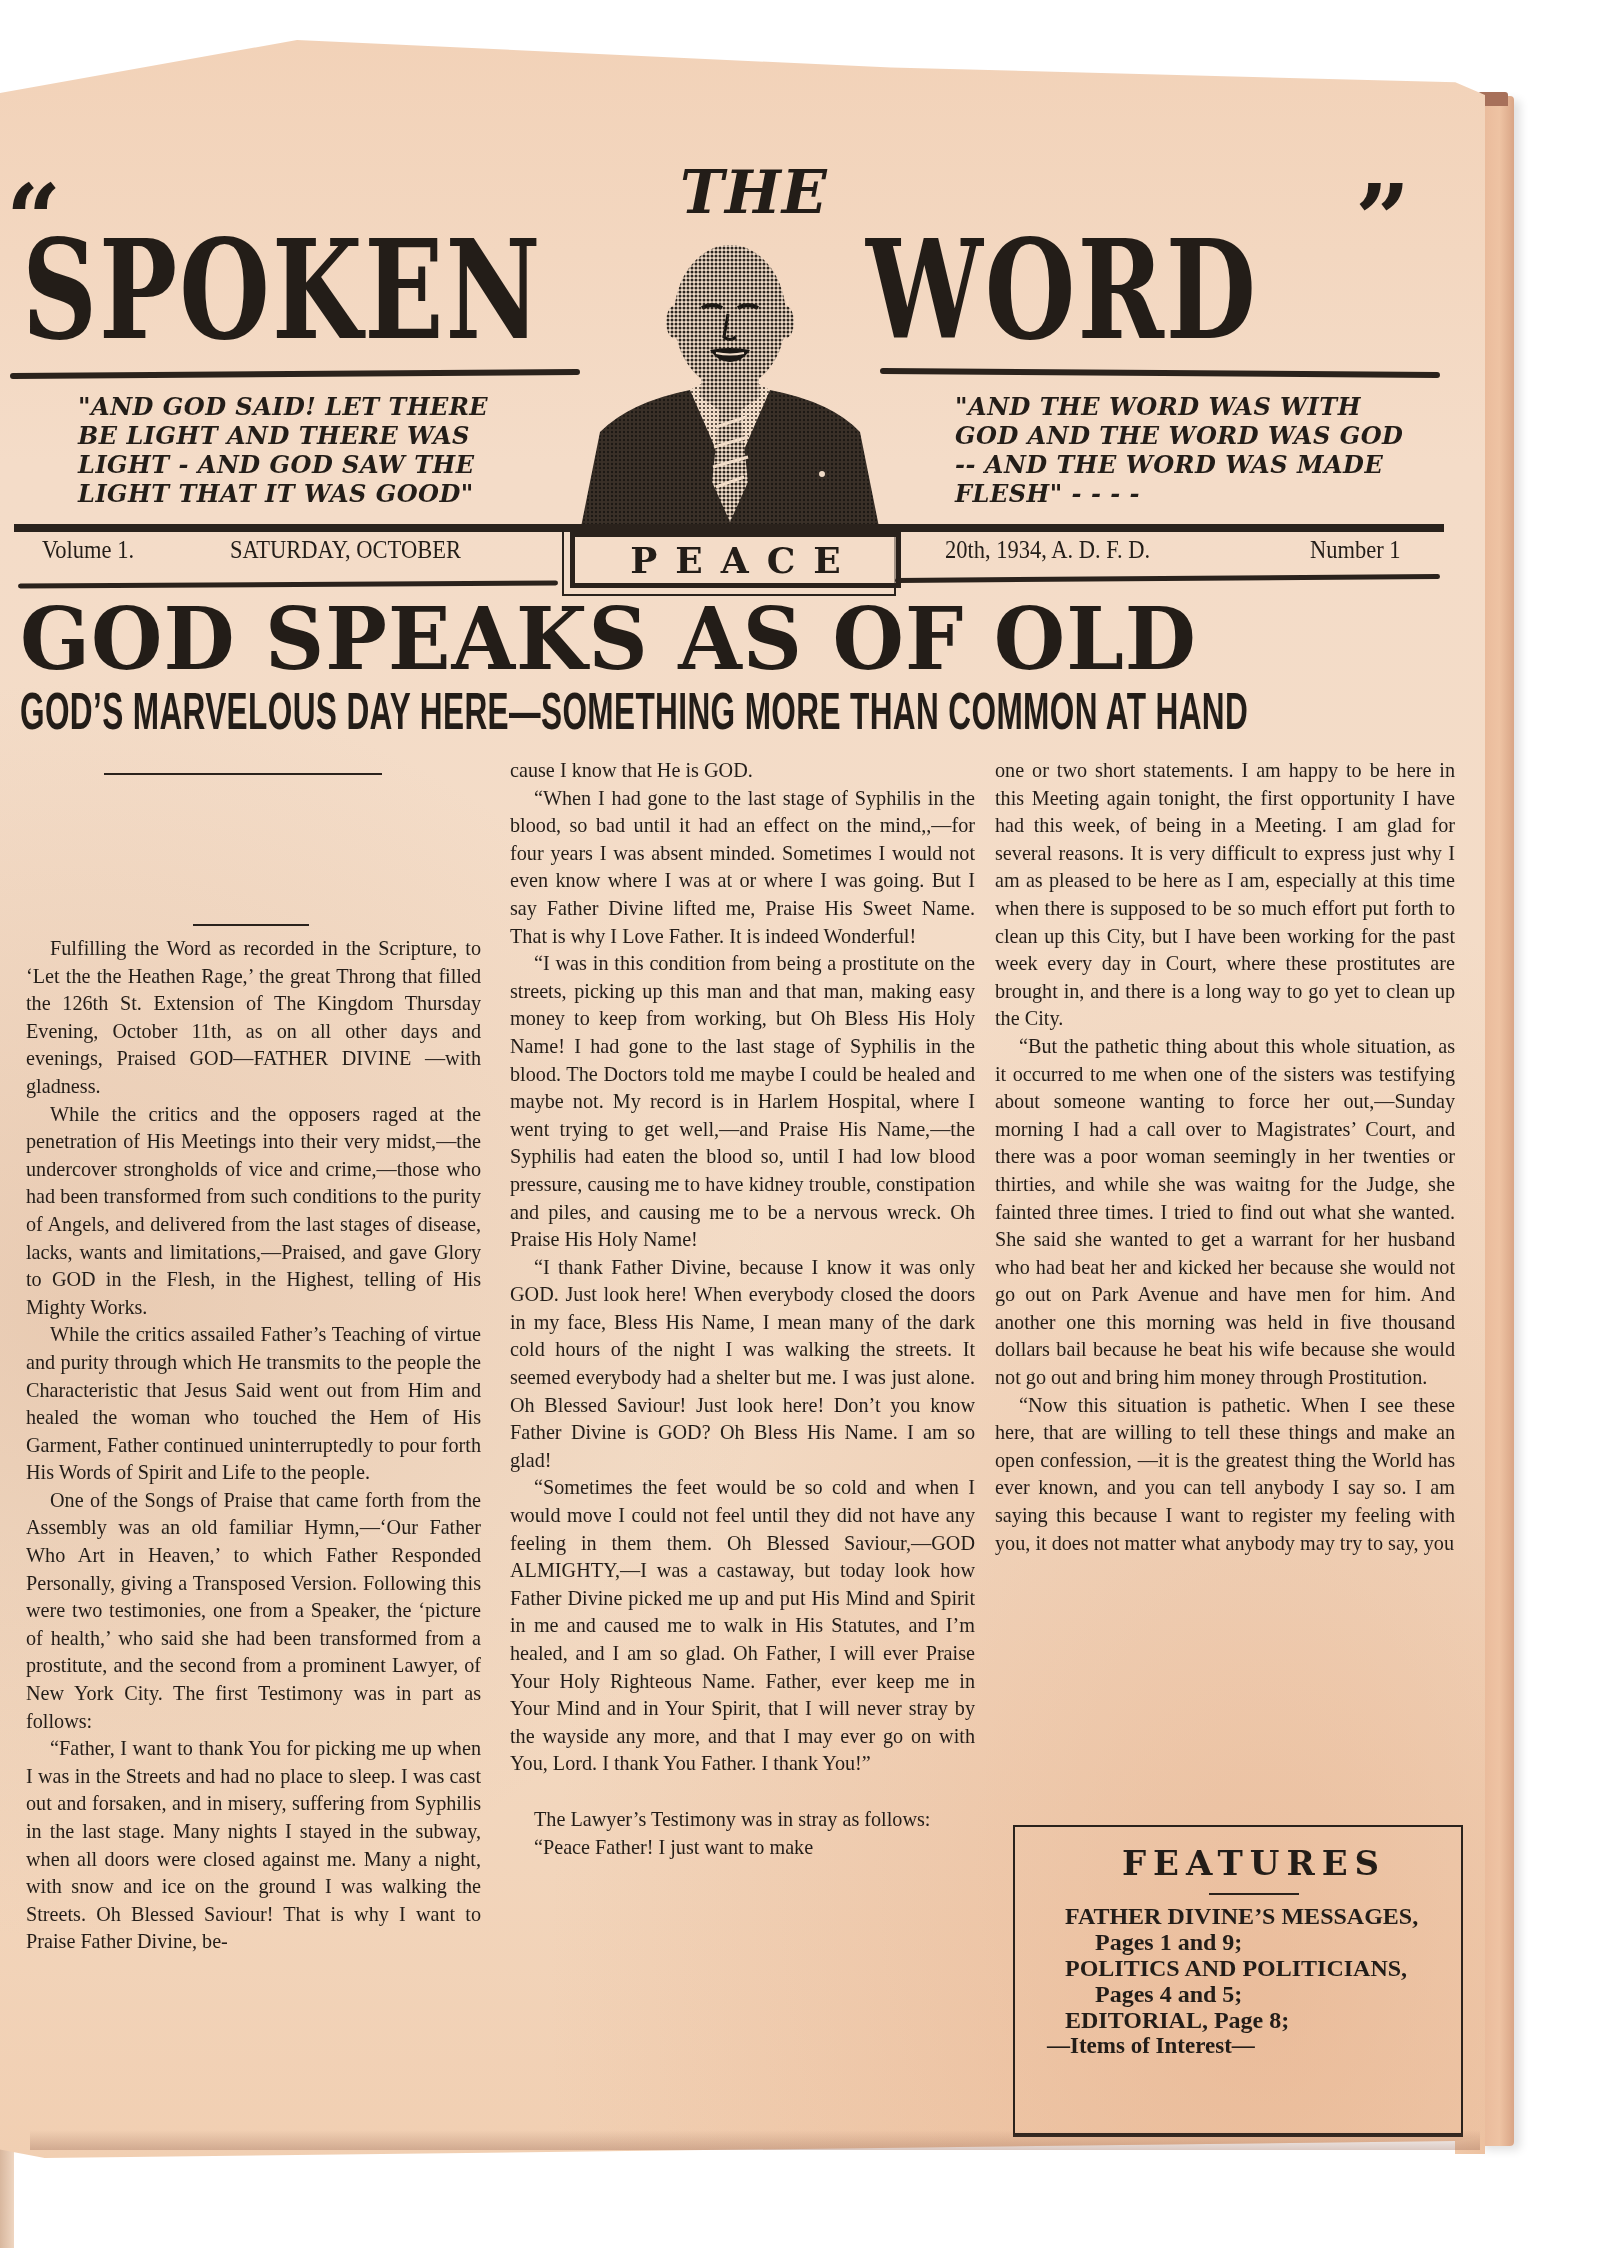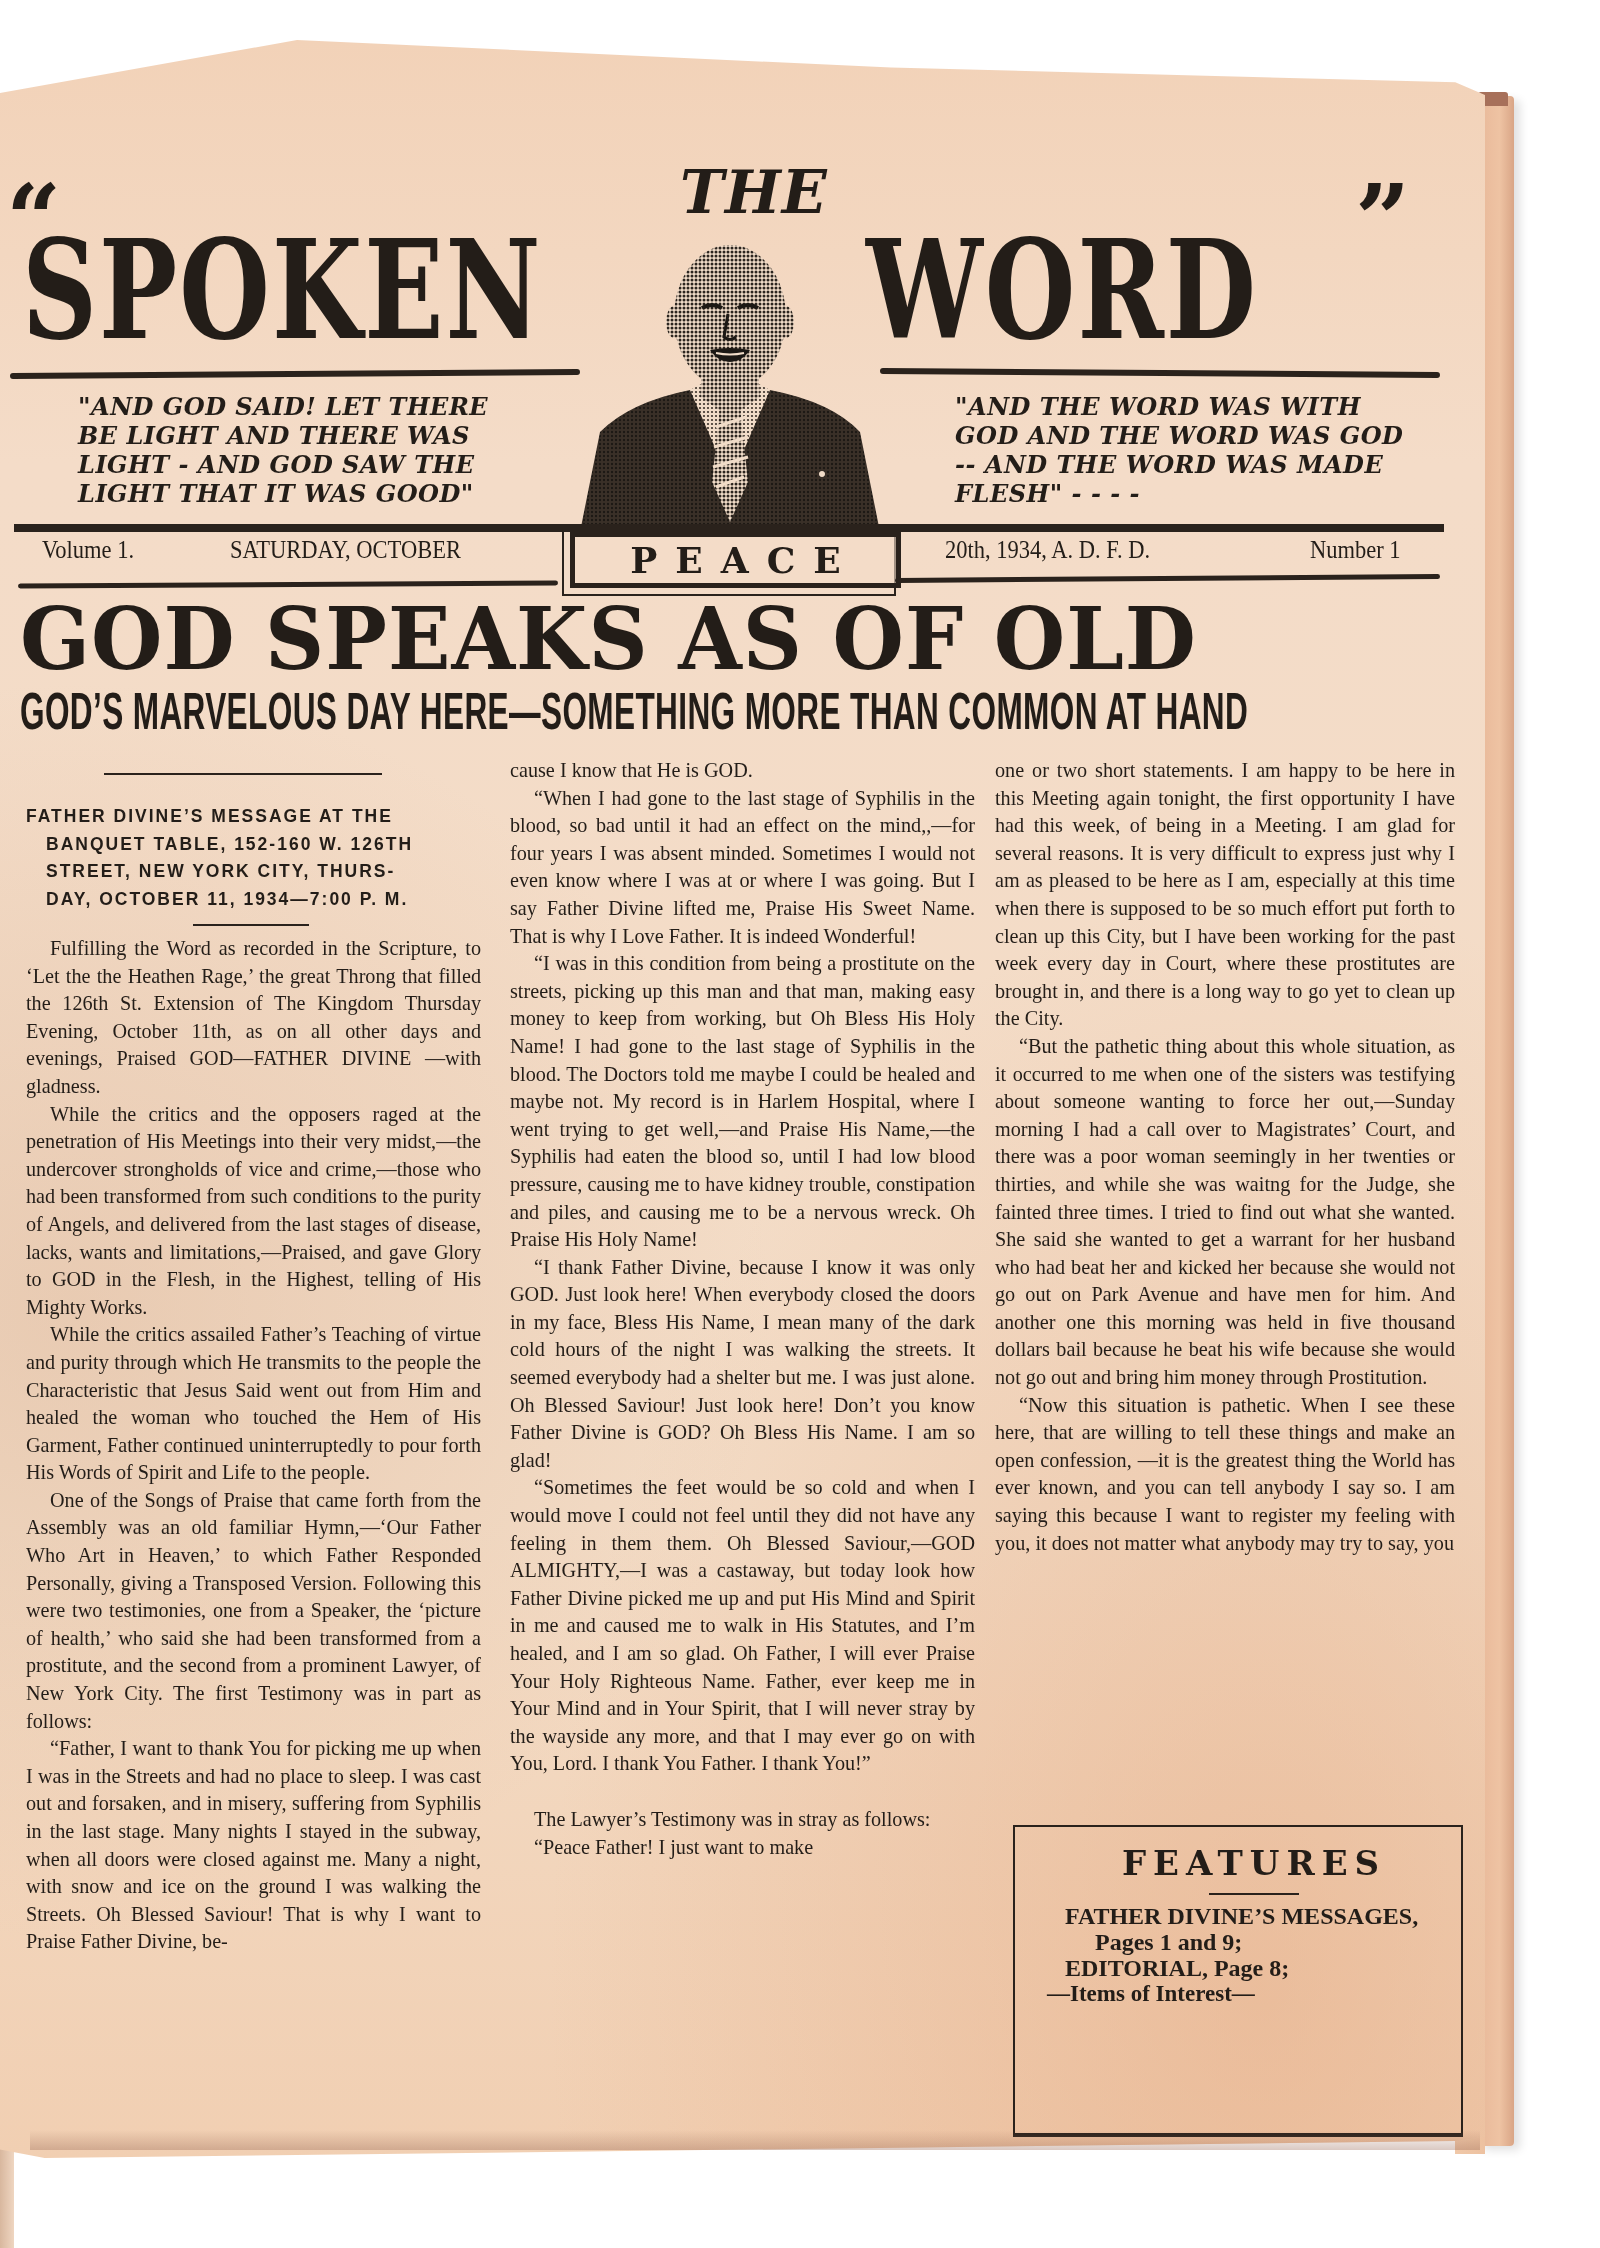--- a/index.html
+++ b/index.html
@@ -277,26 +277,20 @@
     <div class="dateline dl-20">20th,  1934, A. D. F. D.</div>
     <div class="dateline dl-num">Number 1</div>
     <div class="dateline-rule-bottom drb-l"></div>
     <div class="dateline-rule-bottom drb-r"></div>
   </div>
 
   <h1 class="headline" style="margin:0">GOD SPEAKS AS OF OLD</h1>
   <h2 class="subhead" style="margin:0">GOD’S MARVELOUS DAY HERE—SOMETHING MORE THAN COMMON AT HAND</h2>
 
   <div class="short-rule sr-1"></div>
-  <div class="dateline-head">
-    <span>FATHER DIVINE’S MESSAGE AT THE</span>
-    <span class="indent">BANQUET TABLE, 152-160 W. 126TH</span>
-    <span class="indent">STREET, NEW YORK CITY, THURS-</span>
-    <span class="indent">DAY, OCTOBER 11, 1934—7:00 P. M.</span>
-  </div>
   <div class="short-rule sr-2"></div>
 
   <div class="col col-1">
     <p>Fulfilling the Word as recorded in the Scripture, to ‘Let the the Heathen Rage,’ the great Throng that filled the 126th St. Extension of The Kingdom Thursday Evening, October 11th, as on all other days and evenings, Praised GOD—FATHER DIVINE —with gladness.</p>
     <p>While the critics and the opposers raged at the penetration of His Meetings into their very midst,—the undercover strongholds of vice and crime,—those who had been transformed from such conditions to the purity of Angels, and delivered from the last stages of disease, lacks, wants and limitations,—Praised, and gave Glory to GOD in the Flesh, in the Highest, telling of His Mighty Works.</p>
     <p>While the critics assailed Father’s Teaching of virtue and purity through which He transmits to the people the Characteristic that Jesus Said went out from Him and healed the woman who touched the Hem of His Garment, Father continued uninterruptedly to pour forth His Words of Spirit and Life to the people.</p>
     <p>One of the Songs of Praise that came forth from the Assembly was an old familiar Hymn,—‘Our Father Who Art in Heaven,’ to which Father Responded Personally, giving a Transposed Version. Following this were two testimonies, one from a Speaker, the ‘picture of health,’ who said she had been transformed from a prostitute, and the second from a prominent Lawyer, of New York City. The first Testimony was in part as follows:</p>
     <p>“Father, I want to thank You for picking me up when I was in the Streets and had no place to sleep. I was cast out and forsaken, and in misery, suffering from Syphilis in the last stage. Many nights I stayed in the subway, when all doors were closed against me. Many a night, with snow and ice on the ground I was walking the Streets. Oh Blessed Saviour! That is why I want to Praise Father Divine, be-</p>
   </div>
 
@@ -319,19 +313,23 @@
 
   <div class="features">
     <div class="features-title">FEATURES</div>
     <div class="features-rule"></div>
     <ul>
       <li>
         <span>FATHER DIVINE’S MESSAGES,</span>
         <span class="pages">Pages 1 and 9;</span>
       </li>
       <li>
+        <span>POLITICS AND POLITICIANS,</span>
+        <span class="pages">Pages 4 and 5;</span>
+      </li>
+      <li>
         <span>EDITORIAL, Page 8;</span>
       </li>
     </ul>
     <div class="footer-item">—Items of Interest—</div>
   </div>
 </div>
 <div class="page-bottom-stain"></div>
 
 </body></html>

